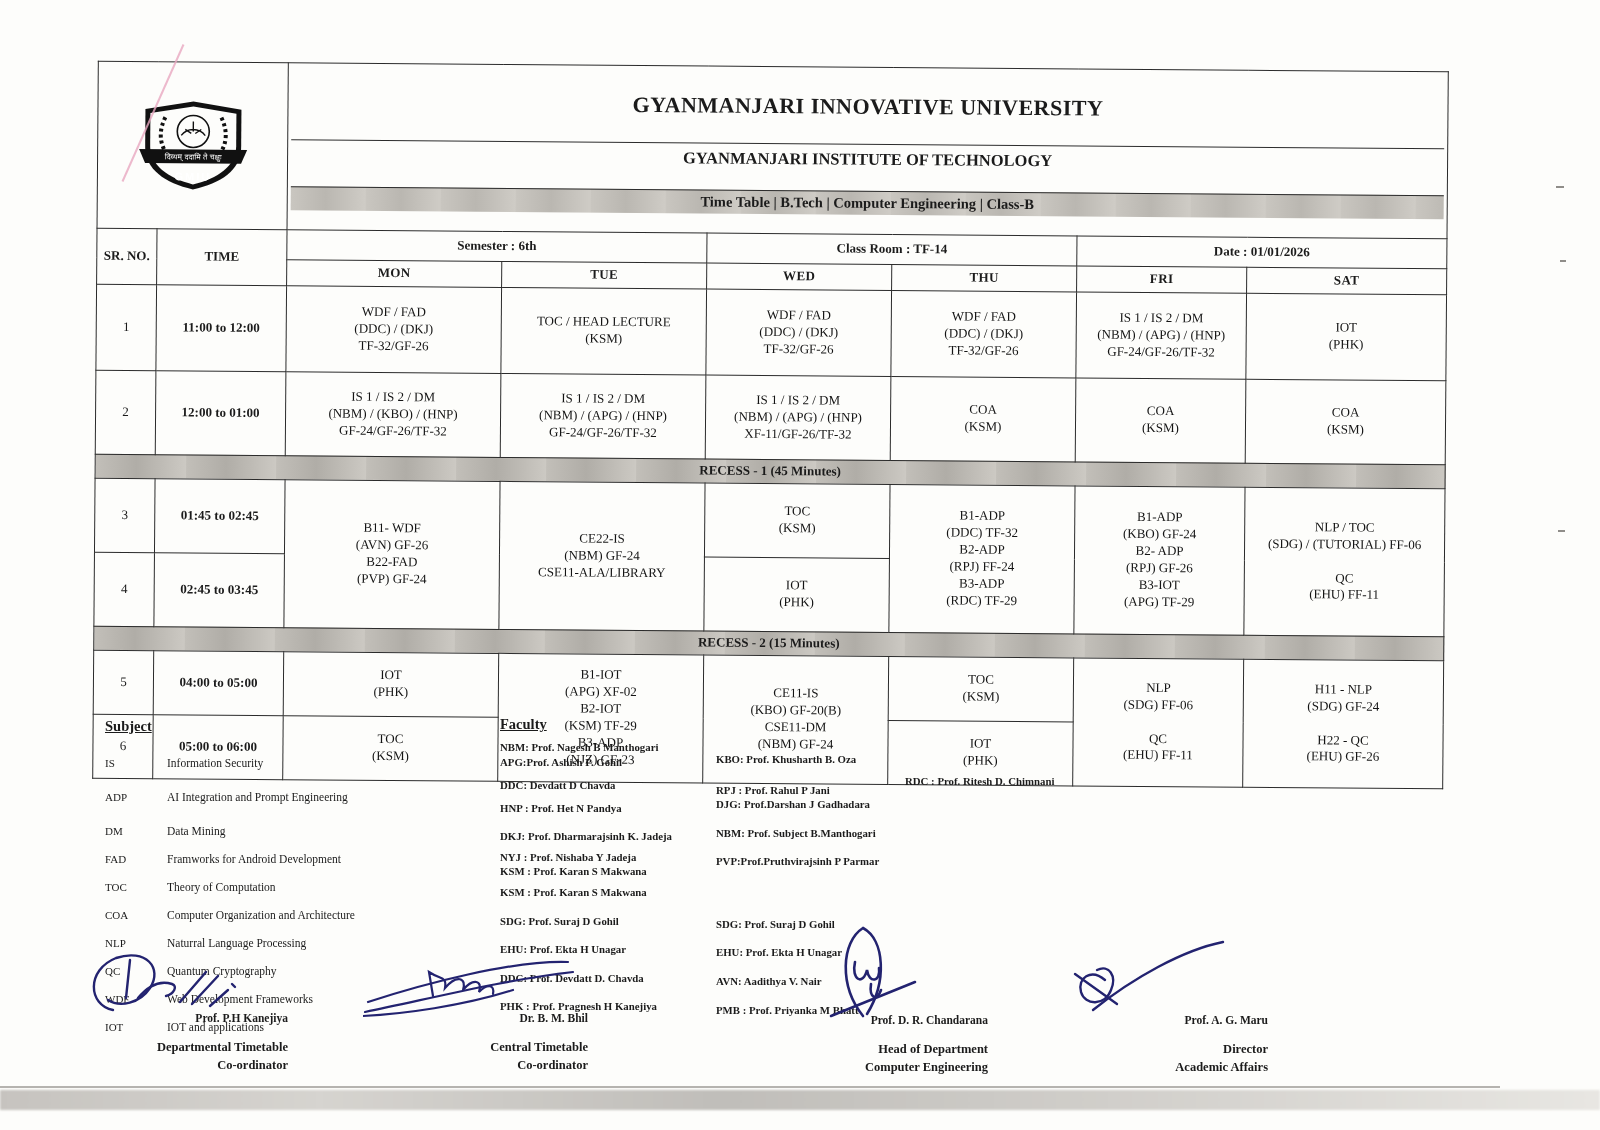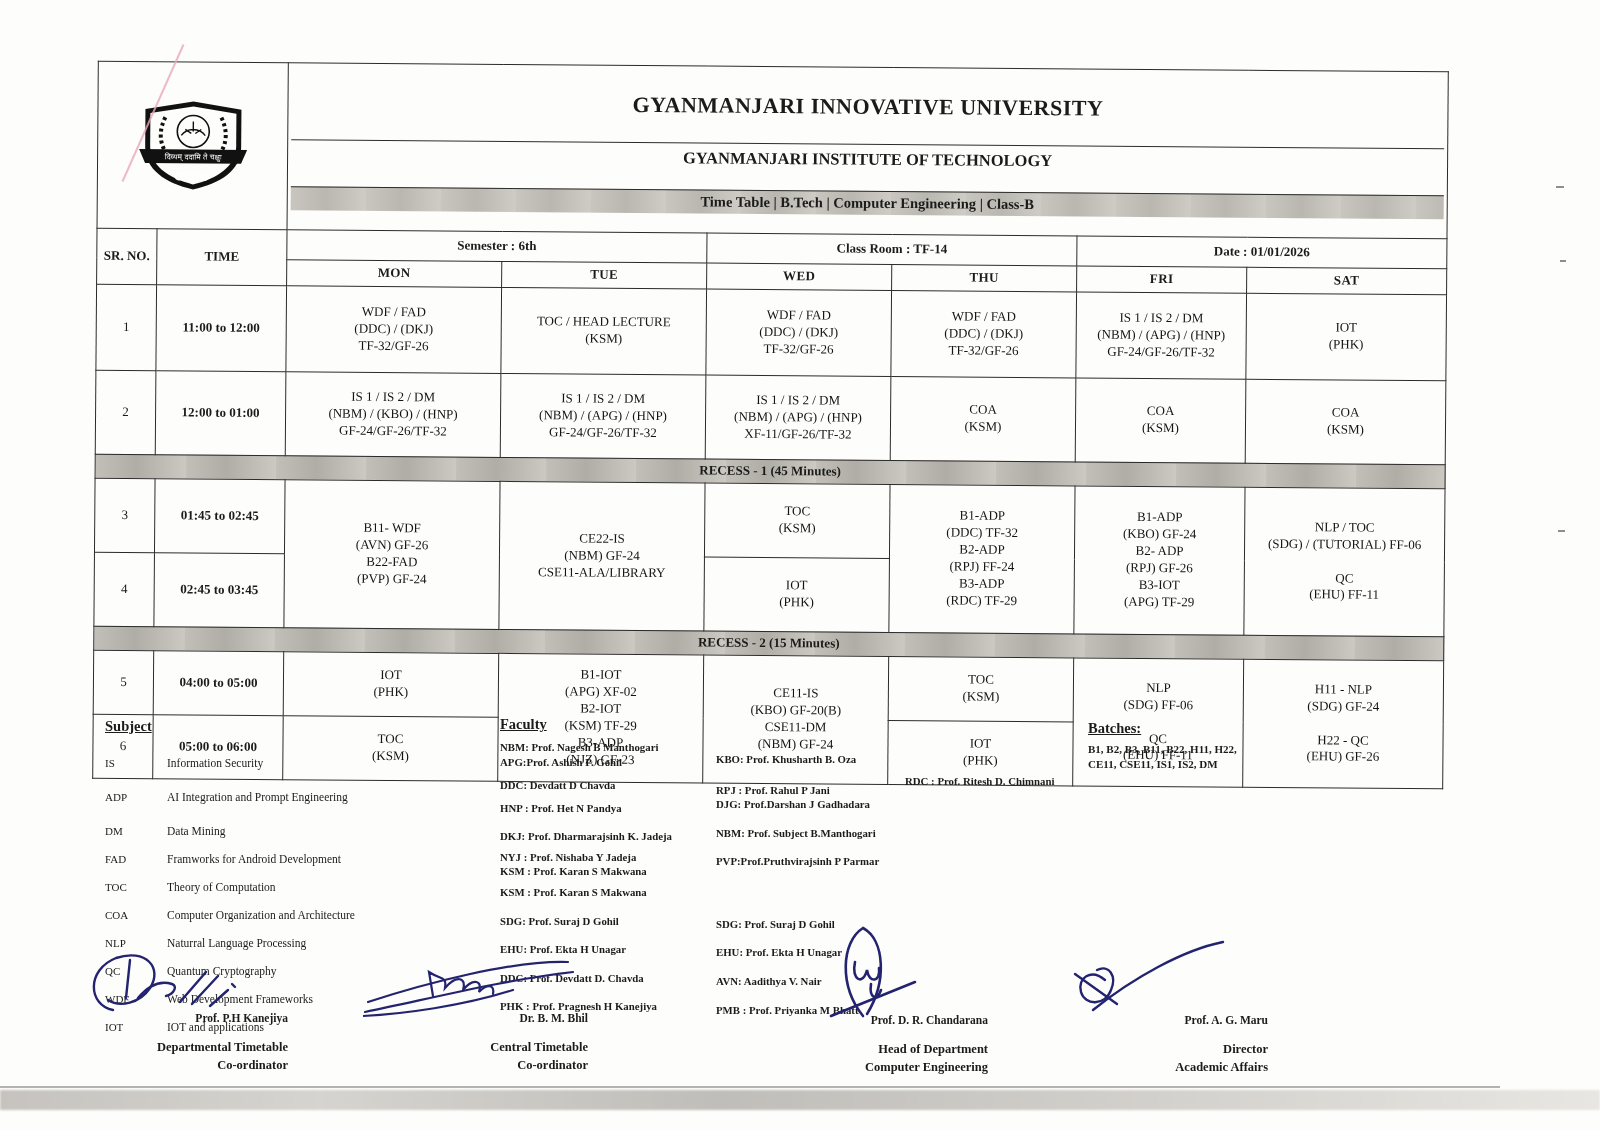--- a/index.html
+++ b/index.html
@@ -343,25 +343,20 @@
       <div class="fentry">PVP:Prof.Pruthvirajsinh P Parmar</div>
       <div class="fentry">SDG: Prof. Suraj D Gohil</div>
       <div class="fentry">EHU: Prof. Ekta H Unagar</div>
       <div class="fentry">AVN: Aadithya V. Nair</div>
       <div class="fentry">PMB : Prof. Priyanka M Bhatt</div>
     </div>
     <div class="fac-col fac3">
       <div class="fentry">RDC : Prof. Ritesh D. Chimnani</div>
     </div>
 
-    <div class="batches">
-      <div class="hdg">Batches:</div>
-      <div class="lines">B1, B2, B3, B11, B22, H11, H22,
-CE11, CSE11, IS1, IS2, DM</div>
-    </div>
 
     <div class="sig sig1">
       <svg width="210" height="68" viewBox="0 0 210 68">
         <g stroke="#232370" stroke-width="2.4" fill="none" stroke-linecap="round">
           <path d="M45 60 C20 55 18 20 48 8 C78 -2 95 18 82 38 C72 53 52 58 40 50"></path>
           <path d="M62 10 L58 48"></path>
           <path d="M70 48 C80 36 92 30 104 34 C110 36 106 44 98 46"></path>
           <path d="M112 52 L138 22 M124 54 L150 26 M142 56 L160 40"></path>
           <path d="M164 34 l3 3"></path>
         </g>

